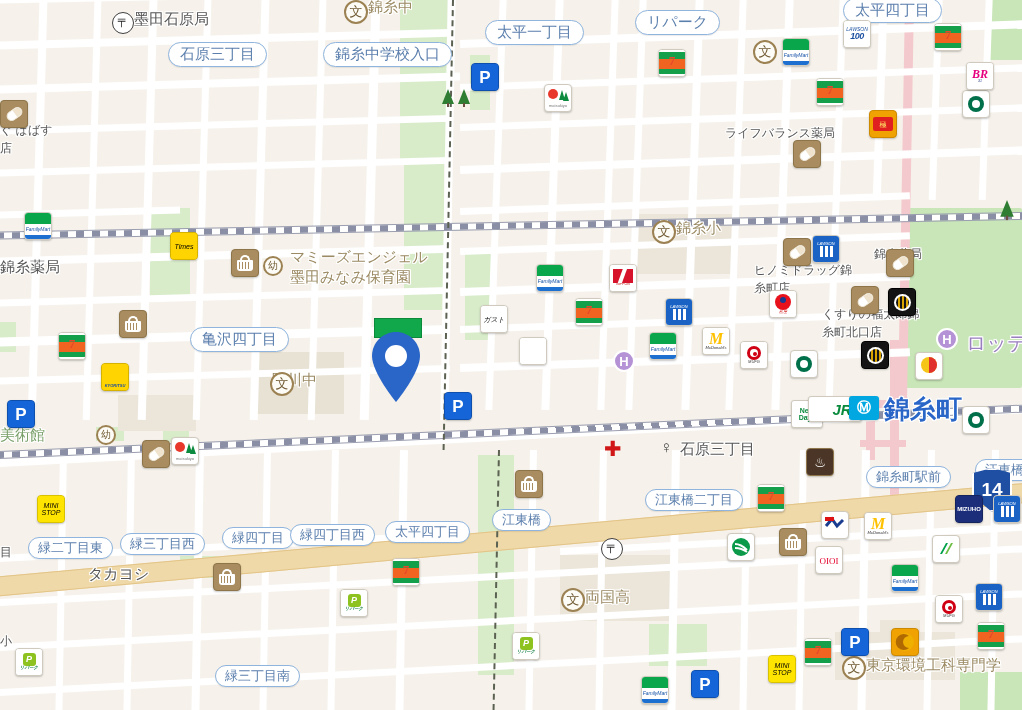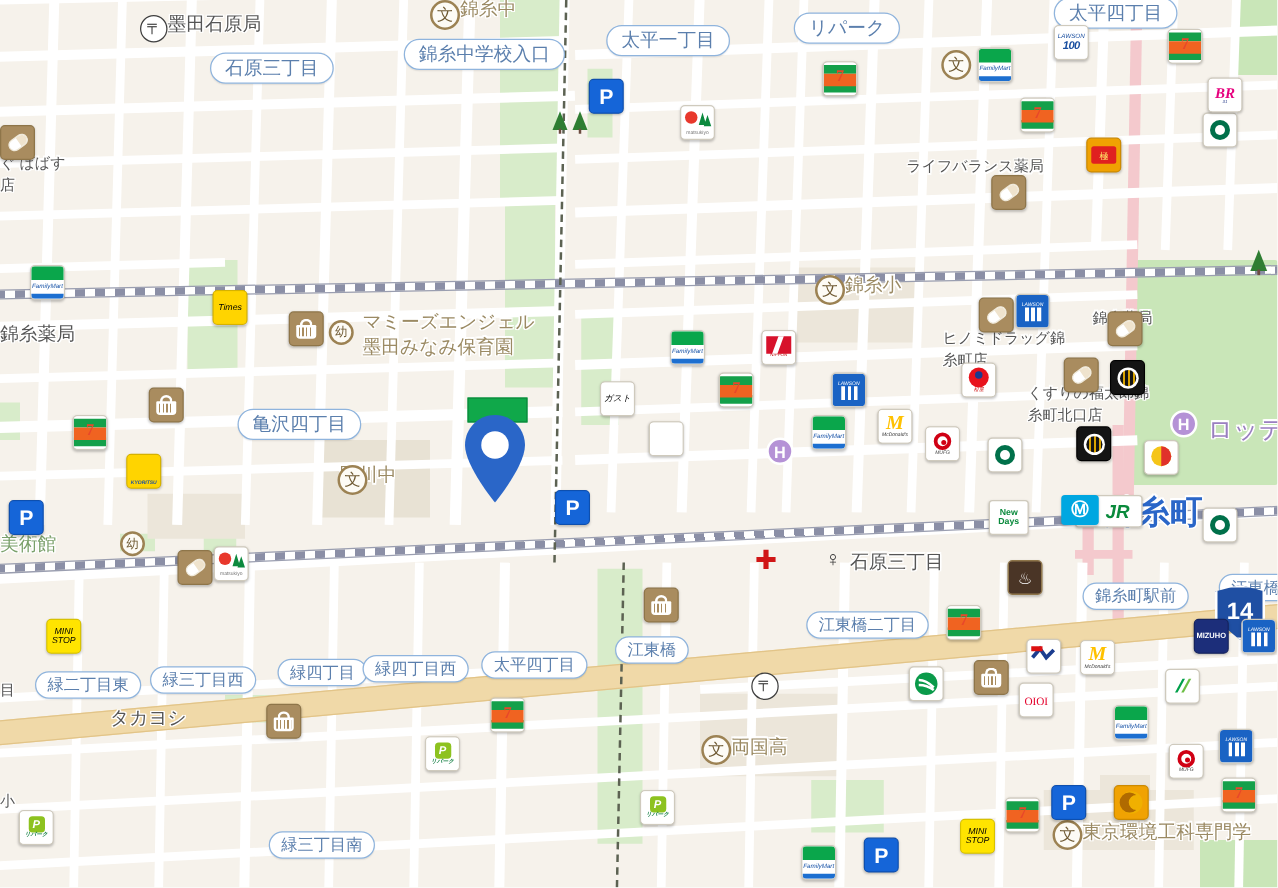--- a/index.html
+++ b/index.html
@@ -272,21 +272,21 @@
 
   <div class="hw" style="left:-20px;top:578px;width:1090px;height:18px;transform:rotate(-5.2deg);"></div>
 
   <div class="rail" style="left:-20px;top:452px;width:1090px;transform:rotate(-2.6deg);"></div>
   <div class="rail" style="left:-20px;top:232px;width:1090px;transform:rotate(-1.1deg);"></div>
 
   <div class="riverdash" style="left:452px;top:0;height:450px;transform:rotate(1.2deg);"></div>
   <div class="riverdash" style="left:498px;top:450px;height:260px;transform:rotate(1.2deg);"></div>
 
   <div class="pill-label" style="left:168px;top:42px;">石原三丁目</div>
-  <div class="pill-label" style="left:323px;top:31px;">錦糸中学校入口</div>
+  <div class="pill-label" style="left:323px;top:42px;">錦糸中学校入口</div>
   <div class="pill-label" style="left:485px;top:20px;">太平一丁目</div>
   <div class="pill-label" style="left:635px;top:10px;">リパーク</div>
   <div class="pill-label" style="left:843px;top:-2px;">太平四丁目</div>
   <div class="pill-label" style="left:190px;top:327px;">亀沢四丁目</div>
   <div class="pill-label sm" style="left:28px;top:537px;">緑二丁目東</div>
   <div class="pill-label sm" style="left:120px;top:533px;">緑三丁目西</div>
   <div class="pill-label sm" style="left:222px;top:527px;">緑四丁目</div>
   <div class="pill-label sm" style="left:290px;top:524px;">緑四丁目西</div>
   <div class="pill-label sm" style="left:385px;top:521px;">太平四丁目</div>
   <div class="pill-label sm" style="left:492px;top:509px;">江東橋</div>
@@ -341,21 +341,21 @@
     <svg width="56" height="74" viewBox="0 0 56 74" aria-hidden="true">
       <path d="M28 2C14.7 2 4 12.7 4 26c0 17 24 46 24 46s24-29 24-46C52 12.7 41.3 2 28 2z" fill="#2a66c8"></path>
       <circle cx="28" cy="26" r="11" fill="#ffffff"></circle>
     </svg>
   </div>
 
   <div class="newdays" style="left:791px;top:400px;">
       <span>New</span>
       <span>Days</span>
     </div>
-  <div class="jr" style="left:860px;top:396px;padding-left:14px;">JR</div>
+  <div class="jr" style="left:808px;top:396px;padding-left:14px;">JR</div>
   <div class="metro" style="left:849px;top:396px;">Ⓜ</div>
   <div class="shield" style="left:972px;top:468px;">14</div>
 
   <div class="poi brown" style="left:0;top:100px;">
       <span class="pill"></span>
     </div>
   <div class="poi brown" style="left:793px;top:140px;">
       <span class="pill"></span>
     </div>
   <div class="poi brown" style="left:783px;top:238px;">

